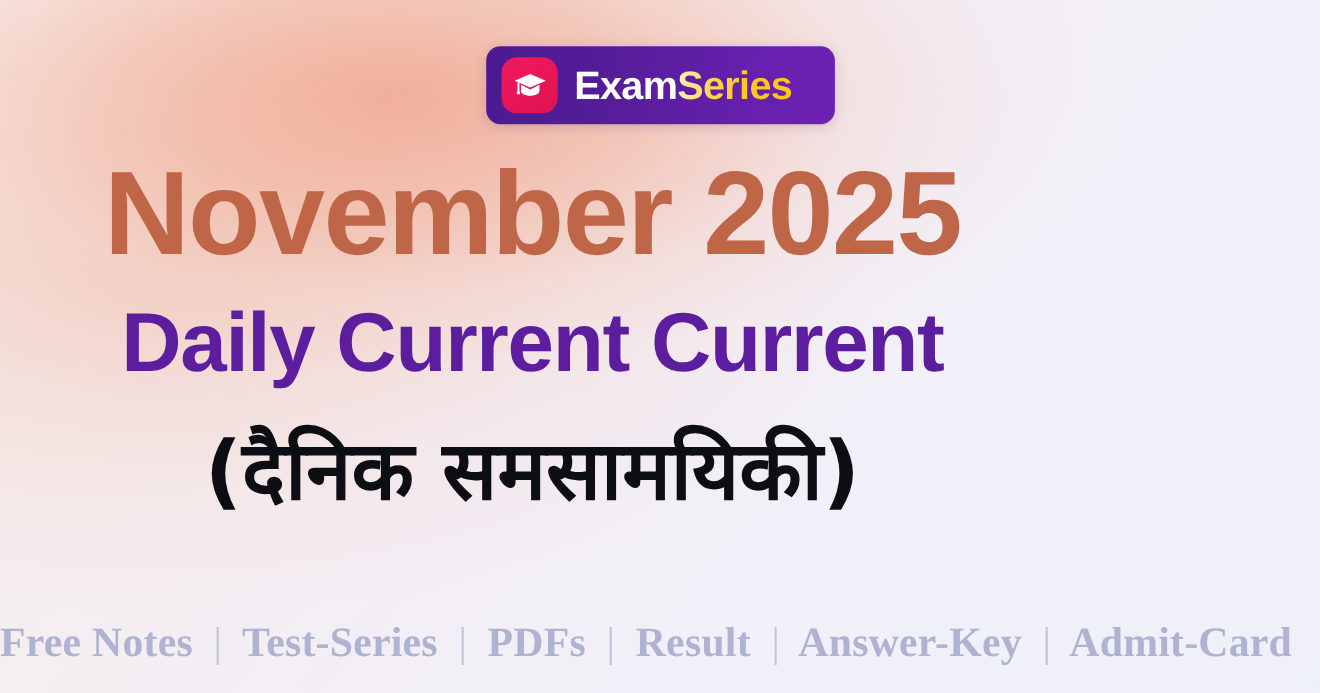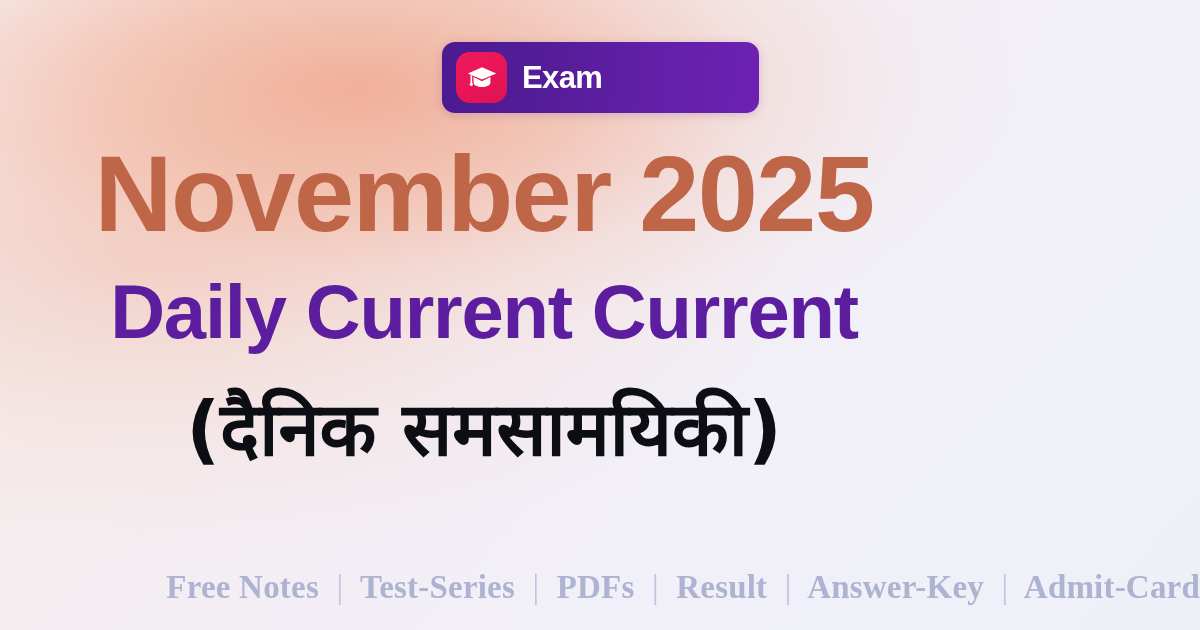--- a/index.html
+++ b/index.html
@@ -53,21 +53,21 @@
     display:flex;
     align-items:center;
     justify-content:center;
     flex:none;
   }
 
   .logo-mark svg { width:32px; height:32px; display:block; }
 
   .logo-wordmark {
     margin-left:15px;
-    font-size:31px;
+    font-size:36px;
     font-weight:700;
     letter-spacing:-0.6px;
     line-height:1;
     white-space:nowrap;
     display:flex;
     align-items:flex-end;
   }
   .wm-exam { color:#ffffff; }
   .wm-series {
     background:linear-gradient(92deg, #fdf0bd 0%, #ffd85a 26%, #ffc724 58%, #ffc41f 100%);
@@ -114,23 +114,23 @@
     white-space:nowrap;
     font-family:"DejaVu Sans", sans-serif;
   }
 
   
   .footer-links {
     position:absolute;
     left:0;
     bottom:24px;
     width:1200px;
-    text-align:right;
+    text-align:left;
     font-family:"Liberation Serif", serif;
-    font-size:33px;
+    font-size:38px;
     font-weight:700;
     color:#adb3d0;
     letter-spacing:0.2px;
     white-space:nowrap;
   }
   .footer-links .sep {
     color:#c0c4dc;
     padding:0 9px;
     font-weight:400;
   }
@@ -145,20 +145,21 @@
     <div class="logo-mark">
       <svg viewBox="0 0 32 32" xmlns="http://www.w3.org/2000/svg" aria-hidden="true">
         <path fill="#ffffff" d="M16 5.2 1.8 11.4 16 17.6 30.2 11.4 16 5.2z"></path>
         <path fill="#ffffff" d="M7.6 15.1v5.6c0 2.4 3.8 4.3 8.4 4.3s8.4-1.9 8.4-4.3v-5.6L16 19.3 7.6 15.1z"></path>
         <path fill="#ffffff" d="M4.5 13.2h1.7v8.1H4.5z"></path>
         <circle fill="#ffffff" cx="5.35" cy="22.3" r="1.6"></circle>
       </svg>
     </div>
     <div class="logo-wordmark">
       <span class="wm-exam">Exam</span>
+        <span class="wm-series">Series</span>
     </div>
   </div>
 
   <div class="headline-stack">
     <div class="title-month">November 2025</div>
     <div class="title-sub">Daily Current Current</div>
     <div class="title-hindi">(दैनिक समसामयिकी)</div>
   </div>
 
   <div class="footer-links">

